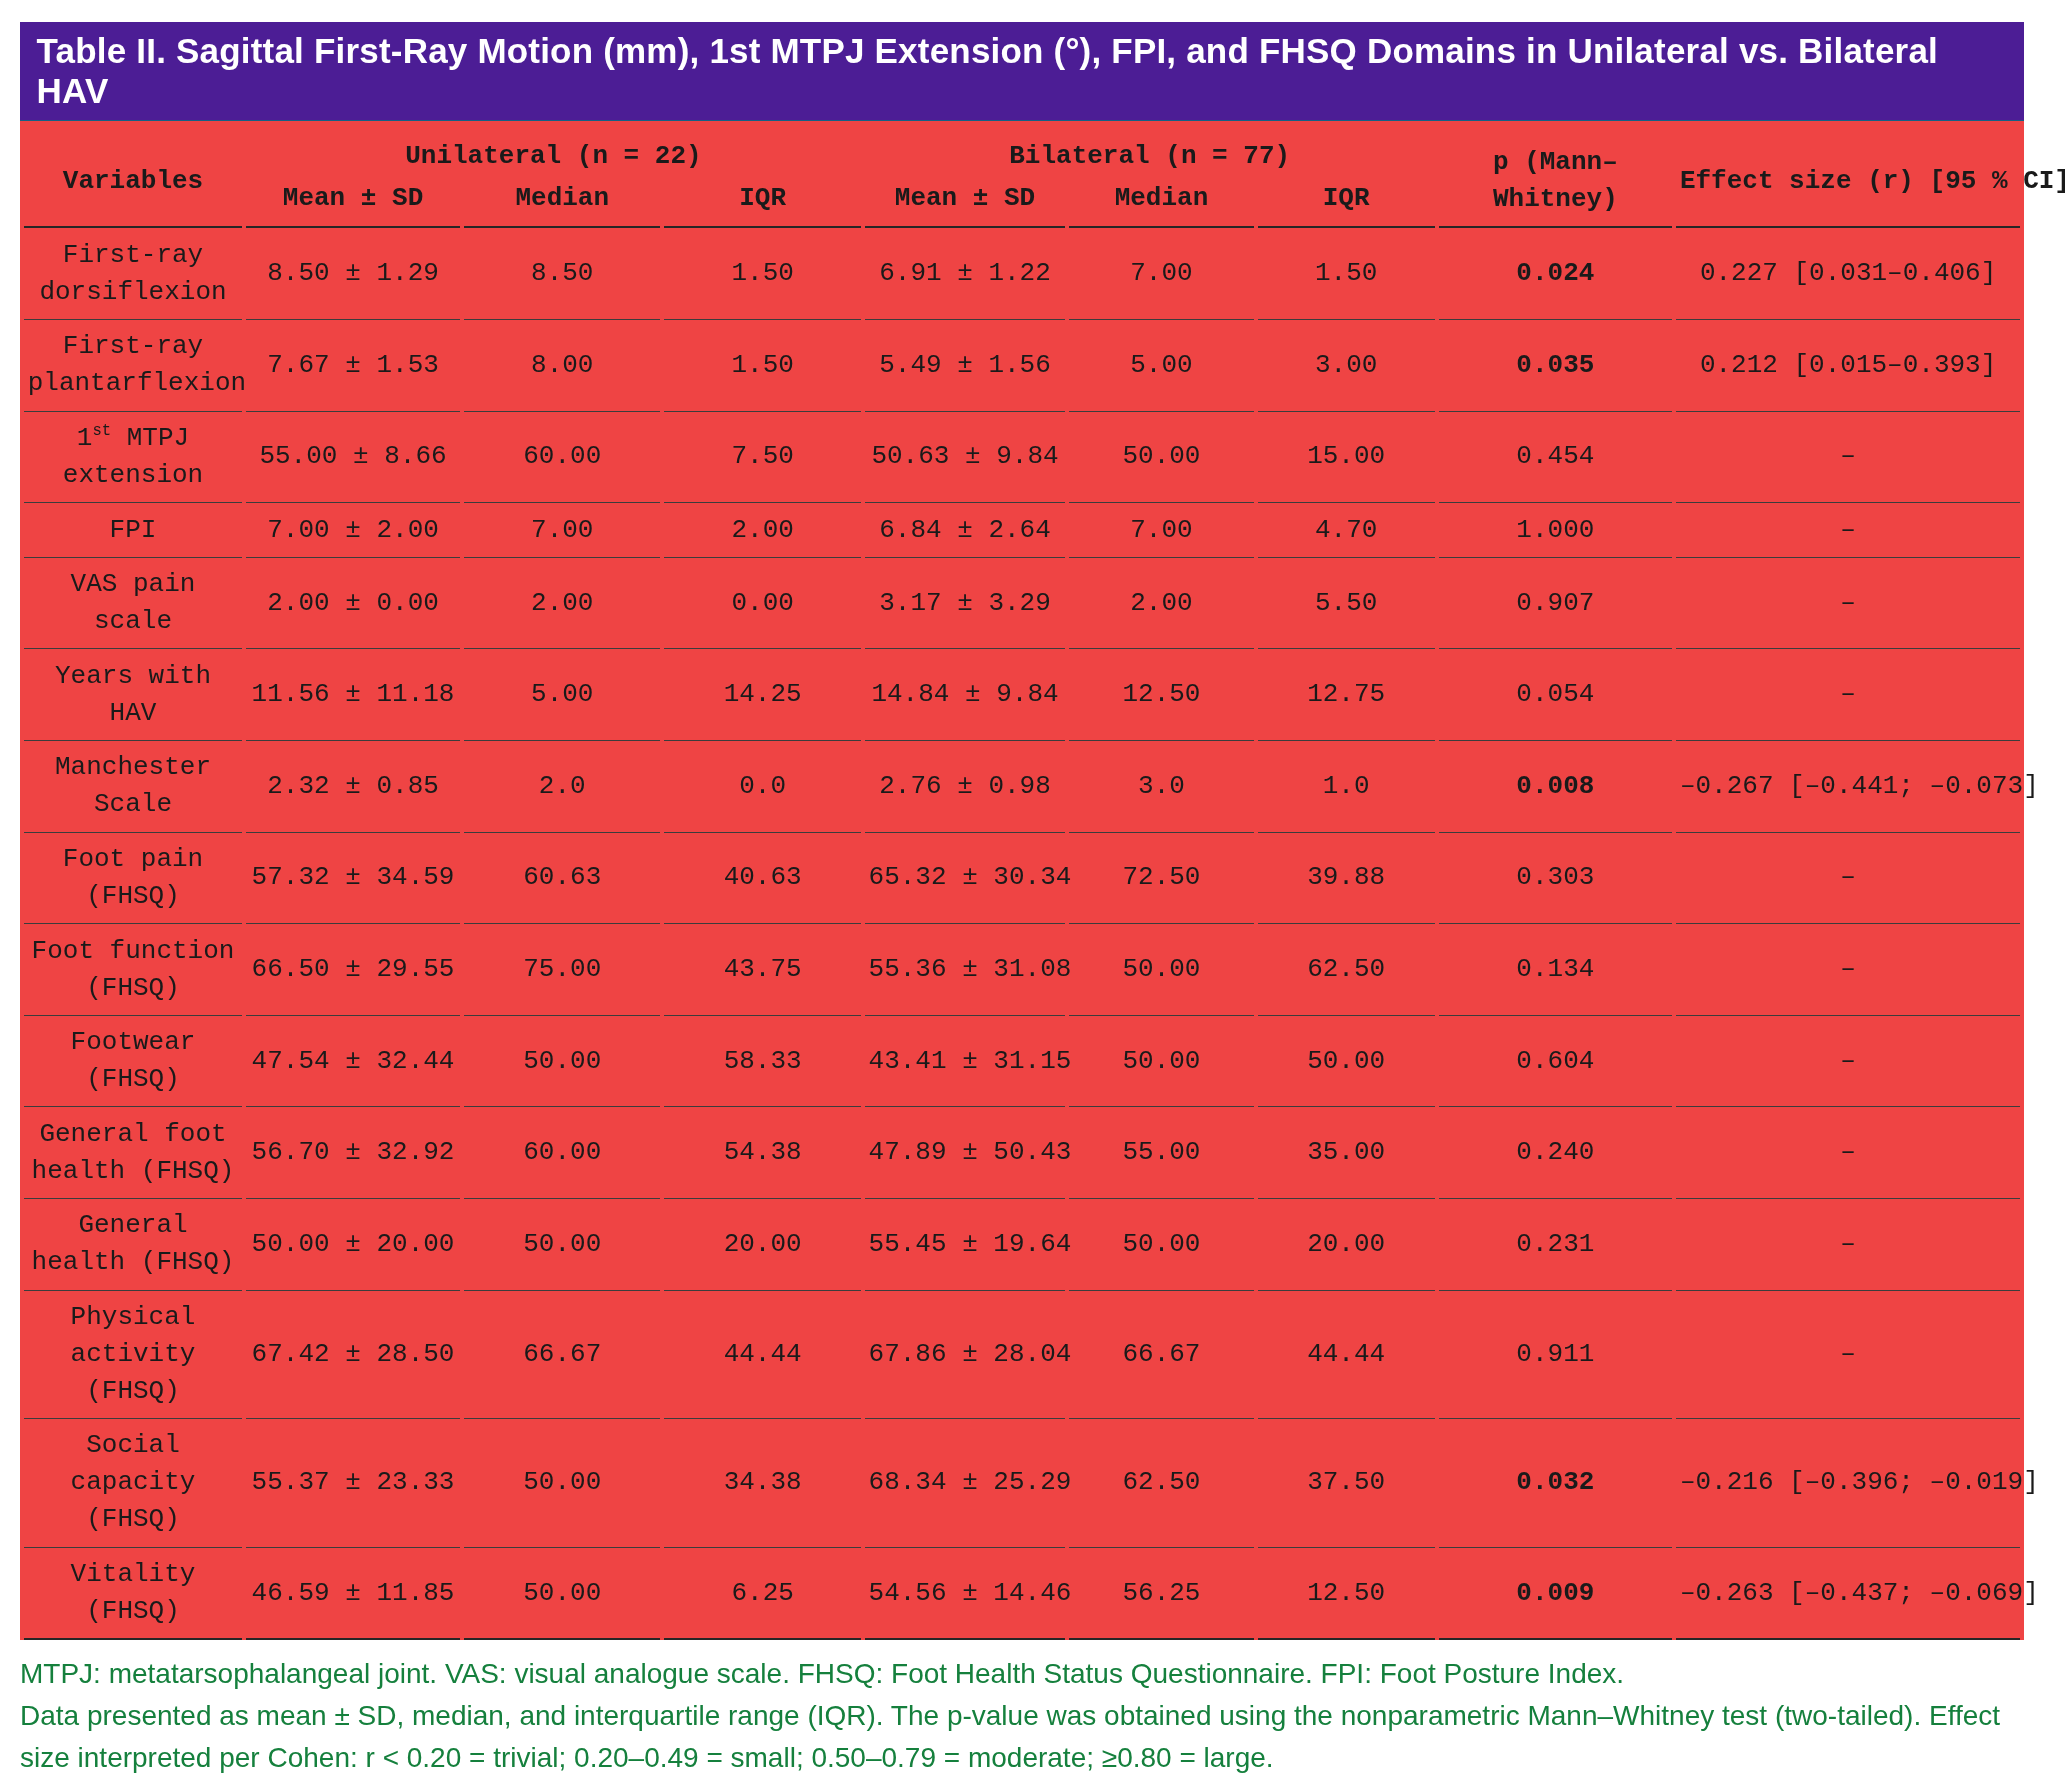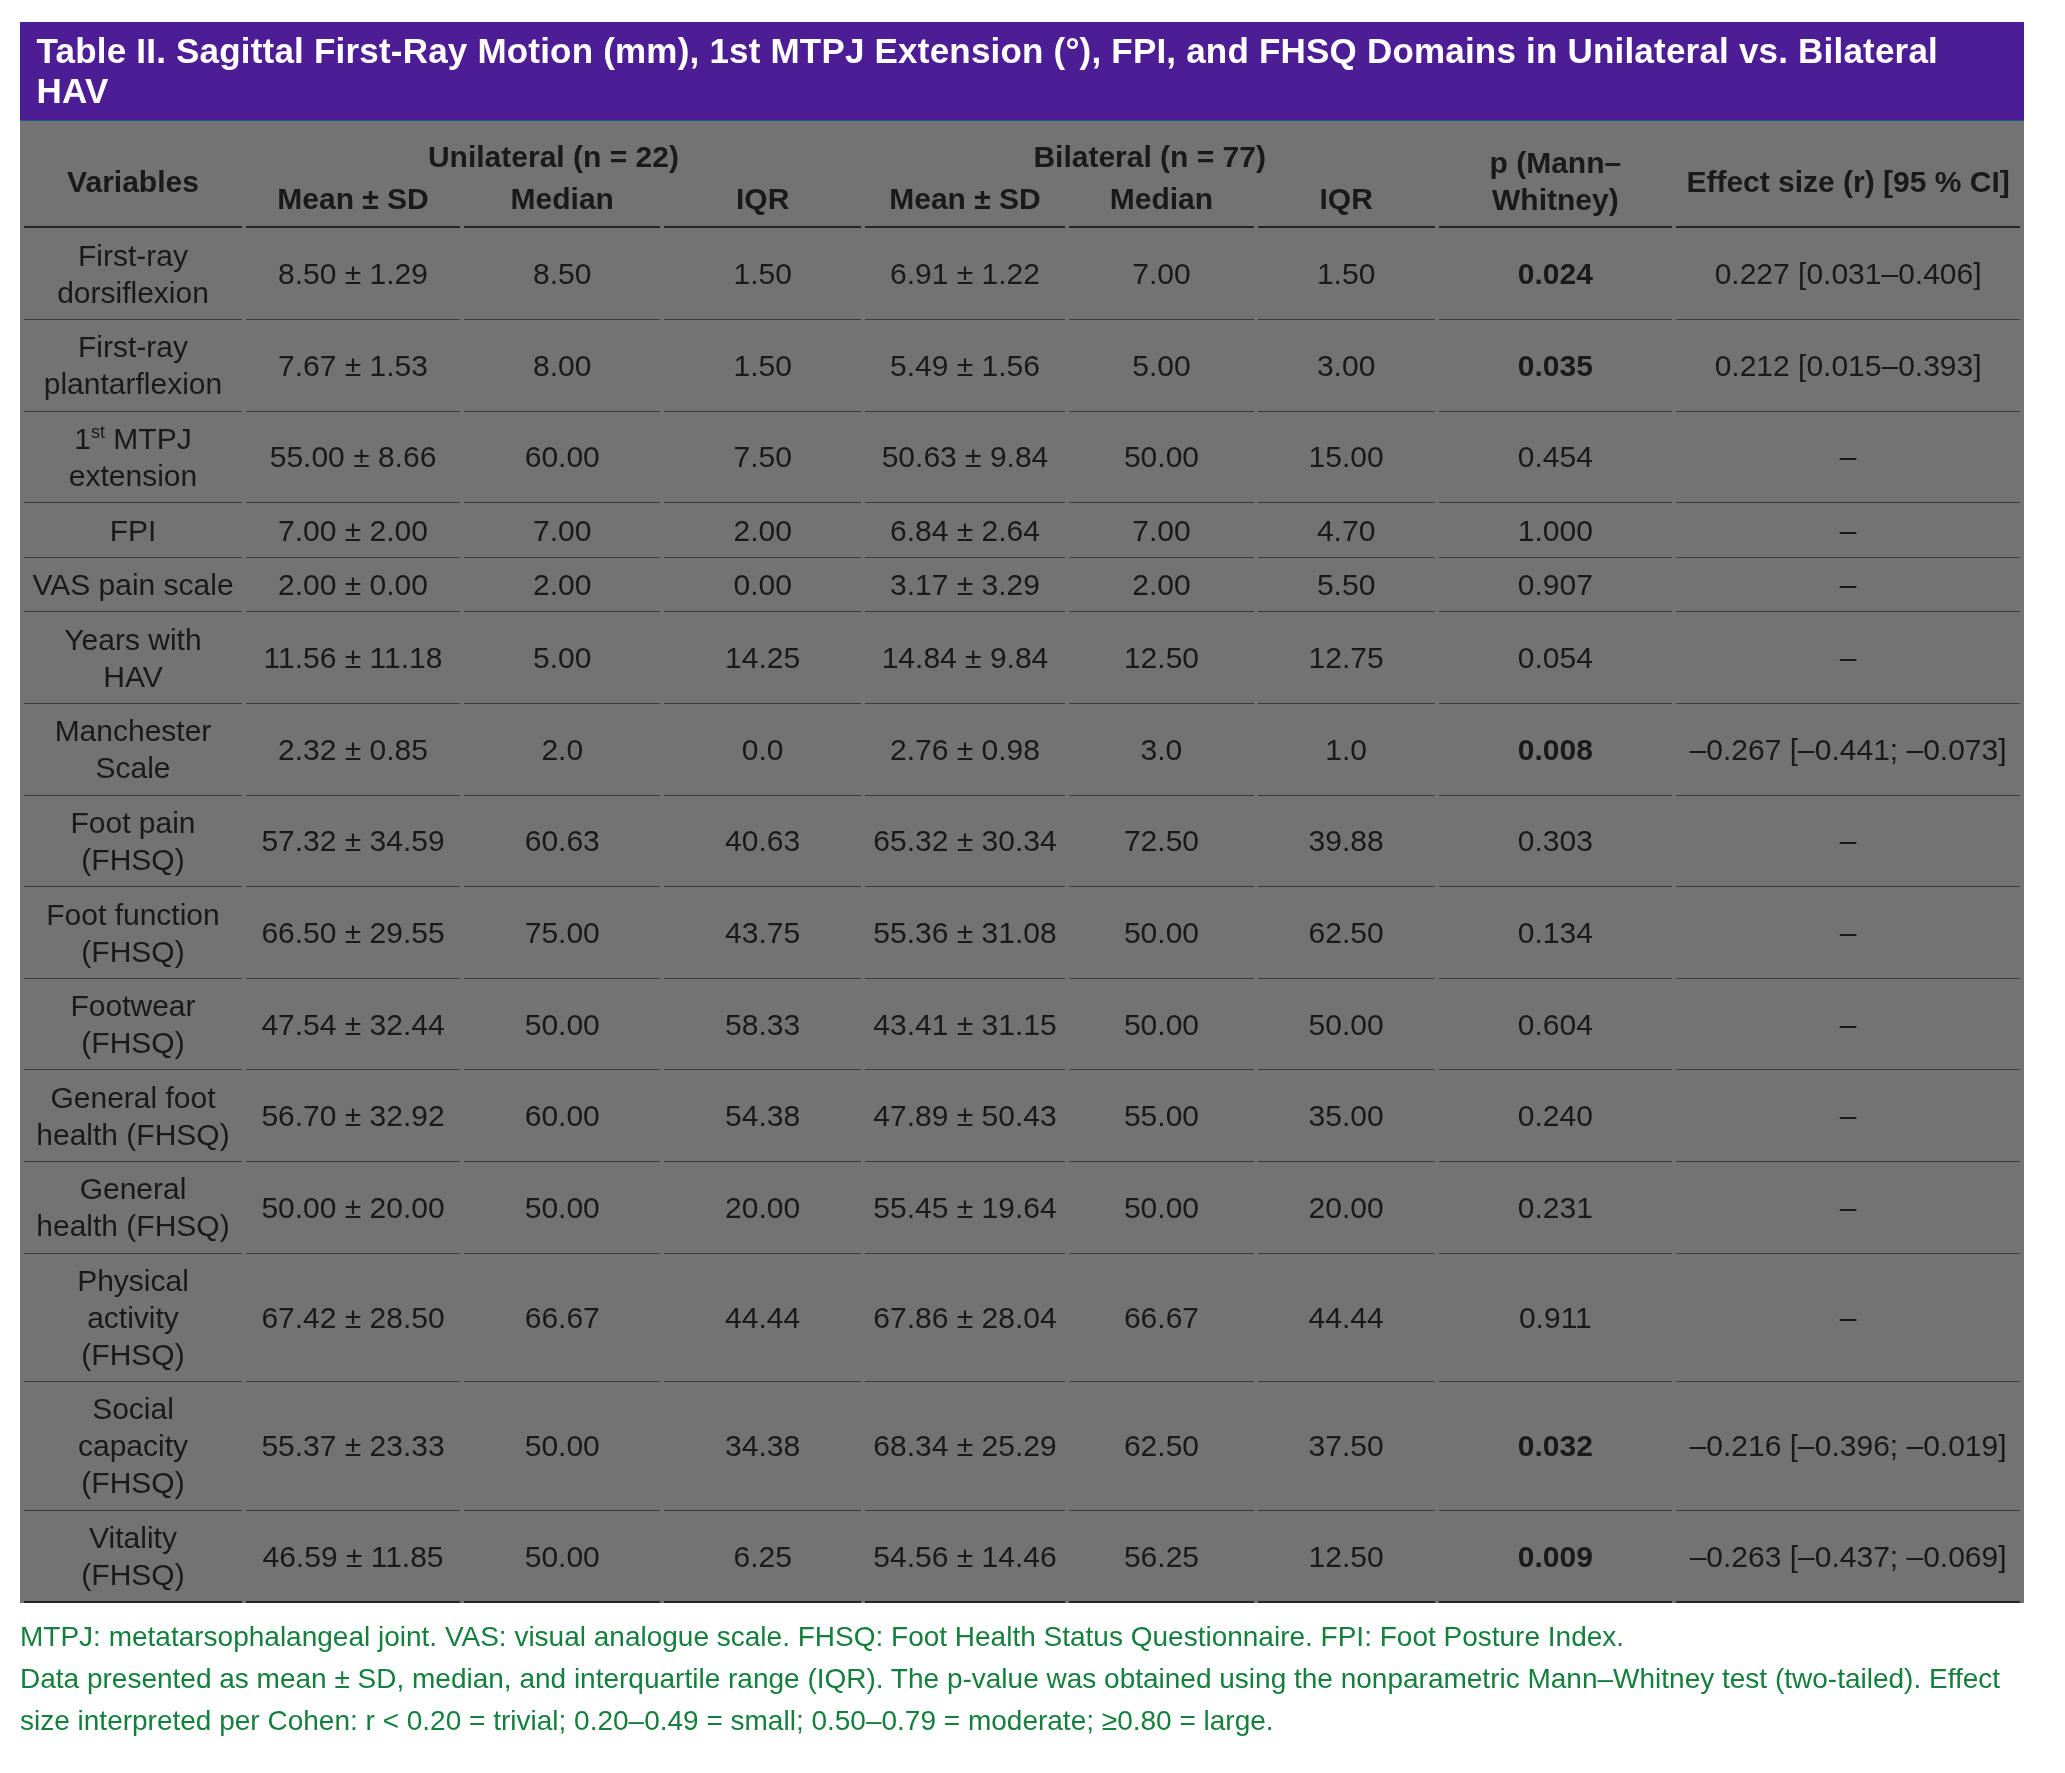--- a/index.html
+++ b/index.html
@@ -20,23 +20,24 @@
     font-weight: bold;
     padding: 9.2px 16.6px;
     letter-spacing: 0.2px;
   }
 
   table.results {
     width: 100%;
     table-layout: fixed;
     border-collapse: separate;
     border-spacing: 4.6px 0;
-    background: #737373;
-    font-size: 30px;
+    background: #ef4444;
+    font-size: 26px;
     line-height: 37px;
+    font-family: Liberation Mono, monospace;
   }
   th, td {
     text-align: center;
     vertical-align: middle;
     padding: 8.3px 3.7px;
   }
   thead th { font-weight: bold; }
   thead tr.group-row th { padding-top: 16.6px; padding-bottom: 1.8px; }
   thead tr.sub-row th { padding-top: 3.7px; padding-bottom: 9px; }
   thead th.spanner {

